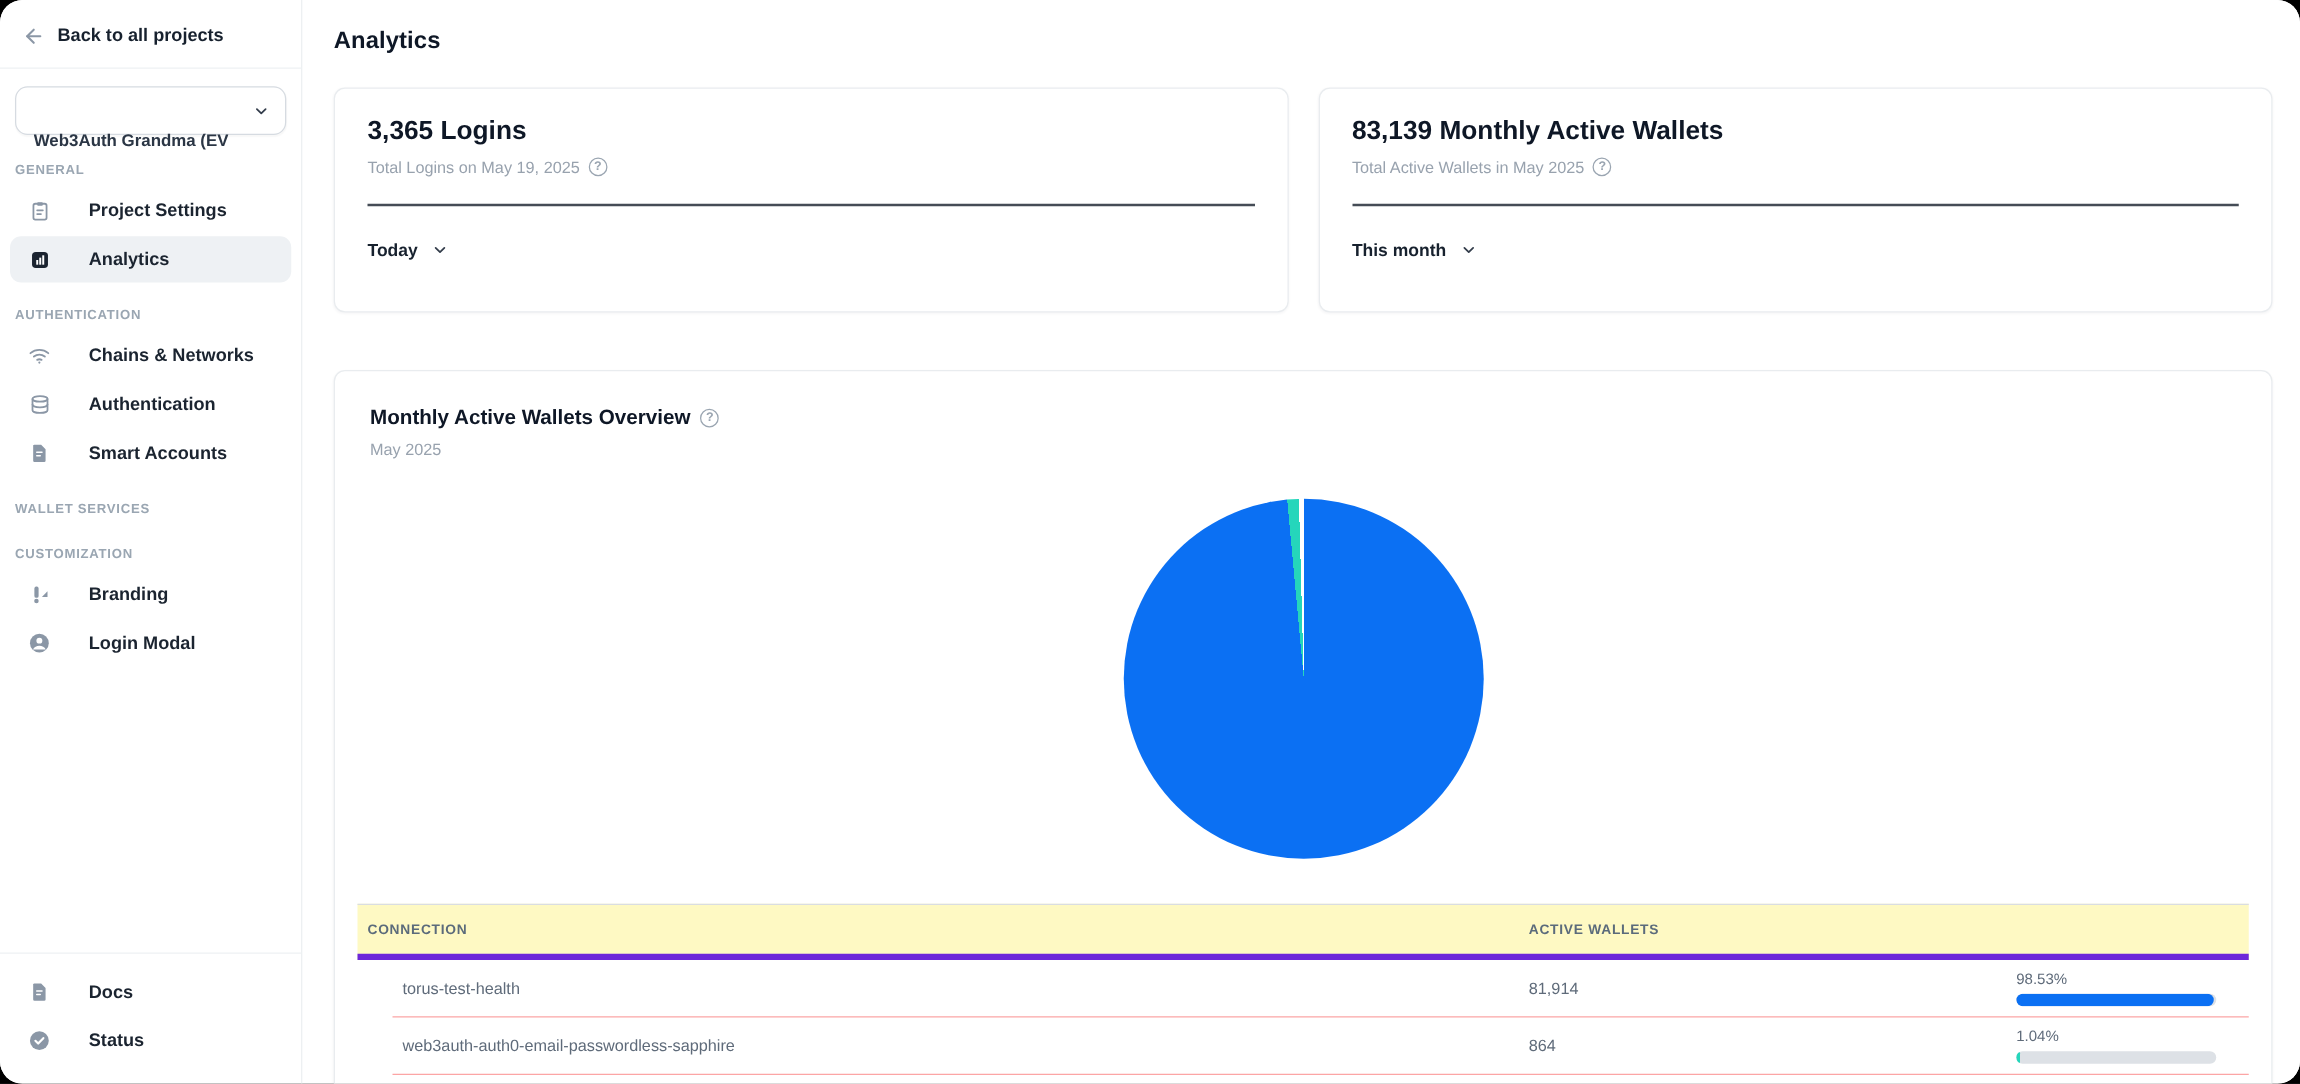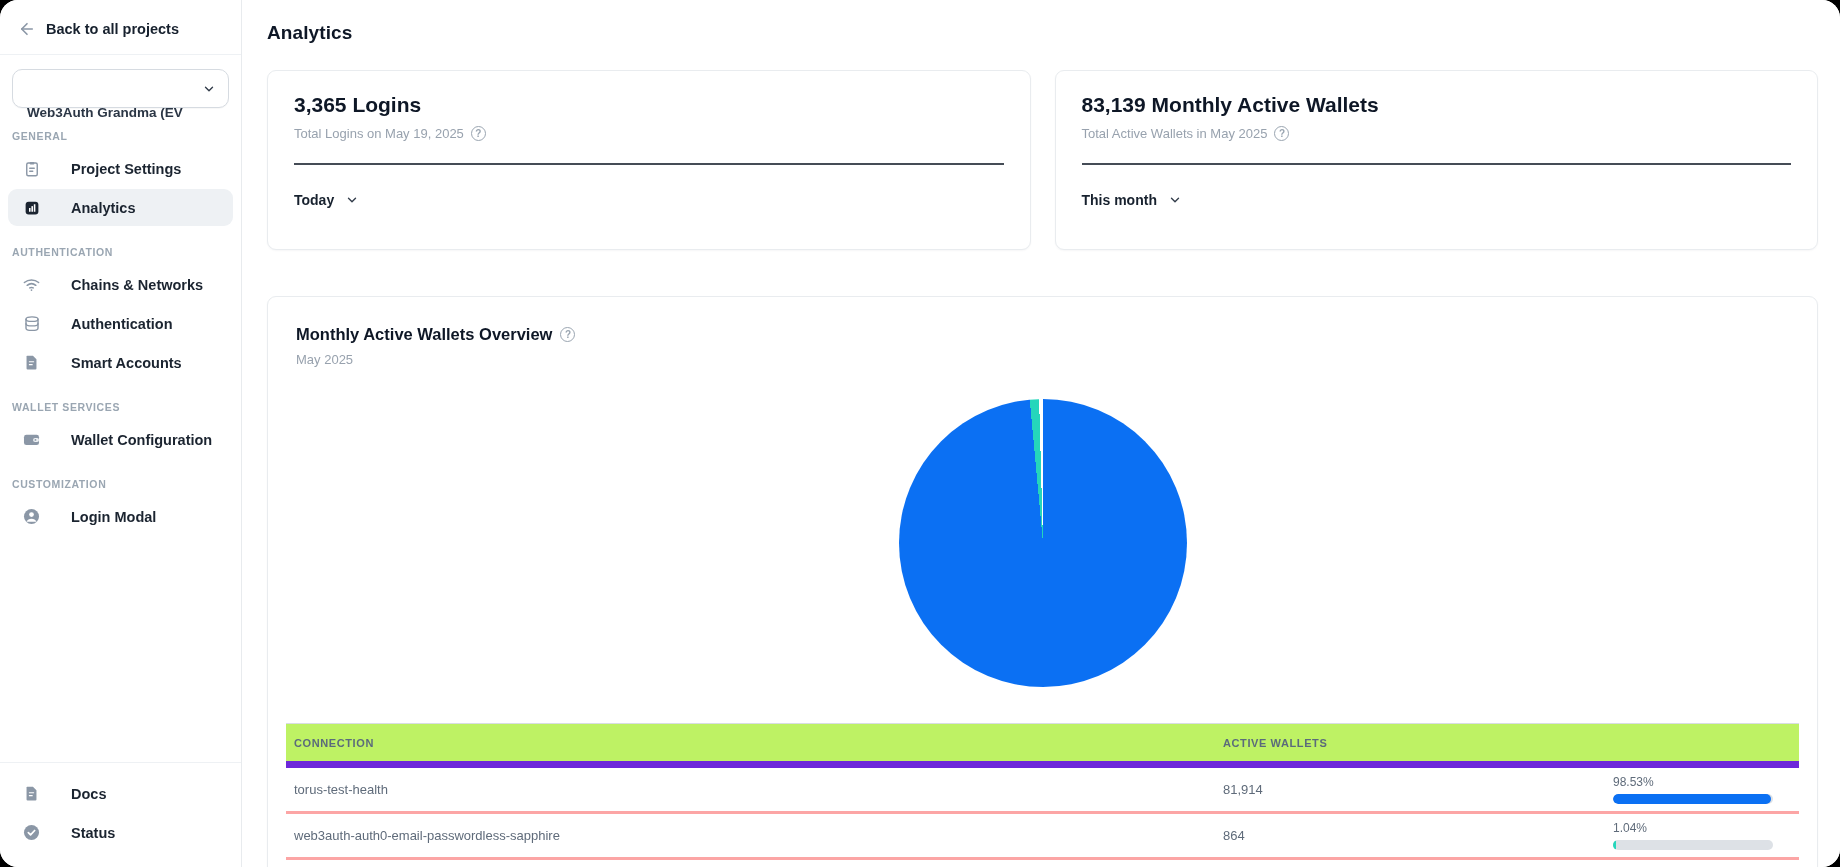--- a/index.html
+++ b/index.html
@@ -89,31 +89,32 @@
   .overview-title { font-size:16.5px; font-weight:700; color:#0e1726; }
   .overview-sub { margin-top:8px; font-size:13px; color:#98a2ae; }
 
   .pie-wrap { display:flex; justify-content:center; margin-top:32px; }
   .pie { width:288px; height:288px; border-radius:50%; }
 
   
   .conn-table { margin-top:36px; }
   .t-header {
     display:grid; grid-template-columns:1fr 390px 178px;
-    background:#bef264; border-top:1px solid #d9dde2; border-bottom:7px solid #6d28d9;
+    background:#fef9c3; border-top:1px solid #d9dde2; border-bottom:5px solid #6d28d9;
     height:45px; align-items:center; padding:0 8px;
   }
   .t-header .th {
     font-size:11px; font-weight:700; letter-spacing:.6px;
     color:#5b6b7b; text-transform:uppercase;
   }
   .t-row {
     display:grid; grid-template-columns:1fr 390px 178px;
     height:46px; align-items:center; padding:0 8px;
-    border-bottom:3px solid #fca5a5;
+    border-bottom:1px solid #fca5a5;
+    margin-left:28px;
   }
   .t-cell { font-size:13px; color:#5f6b7a; }
   .pct-cell { display:flex; flex-direction:column; gap:5px; justify-content:center; }
   .pct-label { font-size:12px; color:#5f6b7a; }
   .bar-track { width:160px; height:10px; border-radius:6px; background:#dde1e6; overflow:hidden; }
   .bar-fill { height:100%; border-radius:6px; min-width:3px; }
 </style>
 </head>
 <body>
 
@@ -190,31 +191,31 @@
           <span class="nav-icon">
             <svg width="17" height="17" viewBox="0 0 24 24">
               <path d="M6 2.5h8l5 5v13a1.5 1.5 0 0 1-1.5 1.5h-11A1.5 1.5 0 0 1 5 20.5v-16A1.5 1.5 0 0 1 6.5 2.5z" fill="#8b97a6"></path>
               <line x1="9" y1="11" x2="15" y2="11" stroke="#fff" stroke-width="1.6" stroke-linecap="round"></line>
               <line x1="9" y1="15" x2="13" y2="15" stroke="#fff" stroke-width="1.6" stroke-linecap="round"></line>
             </svg>
           </span>
           <span class="nav-label">Smart Accounts</span>
         </div>
         <div class="section-label">WALLET SERVICES</div>
-        <div class="nav-item">
-          <span class="nav-icon">
-            <svg width="19" height="19" viewBox="0 0 24 24">
-              <rect x="2.5" y="6" width="19" height="13" rx="3" fill="#8b97a6"></rect>
-              <rect x="14" y="10" width="7.5" height="5" rx="2.5" fill="#eef1f4"></rect>
-              <circle cx="17" cy="12.5" r="1.2" fill="#8b97a6"></circle>
-            </svg>
-          </span>
-          <span class="nav-label">Wallet Configuration</span>
-        </div>
         <div class="section-label">CUSTOMIZATION</div>
+        <div class="nav-item">
+          <span class="nav-icon">
+            <svg width="18" height="18" viewBox="0 0 24 24">
+              <rect x="6" y="3" width="4.5" height="12" rx="2" fill="#8b97a6"></rect>
+              <circle cx="8.2" cy="18.5" r="2.4" fill="#8b97a6"></circle>
+              <path d="M14 14 L20 8 L20 14 Z" fill="#8b97a6"></path>
+            </svg>
+          </span>
+          <span class="nav-label">Branding</span>
+        </div>
         <div class="nav-item">
           <span class="nav-icon">
             <svg width="19" height="19" viewBox="0 0 24 24">
               <circle cx="12" cy="12" r="9.5" fill="#8b97a6"></circle>
               <circle cx="12" cy="9.5" r="3" fill="#fff"></circle>
               <path d="M5.5 18.5a7.5 7.5 0 0 1 13 0" fill="#fff"></path>
             </svg>
           </span>
           <span class="nav-label">Login Modal</span>
         </div>

